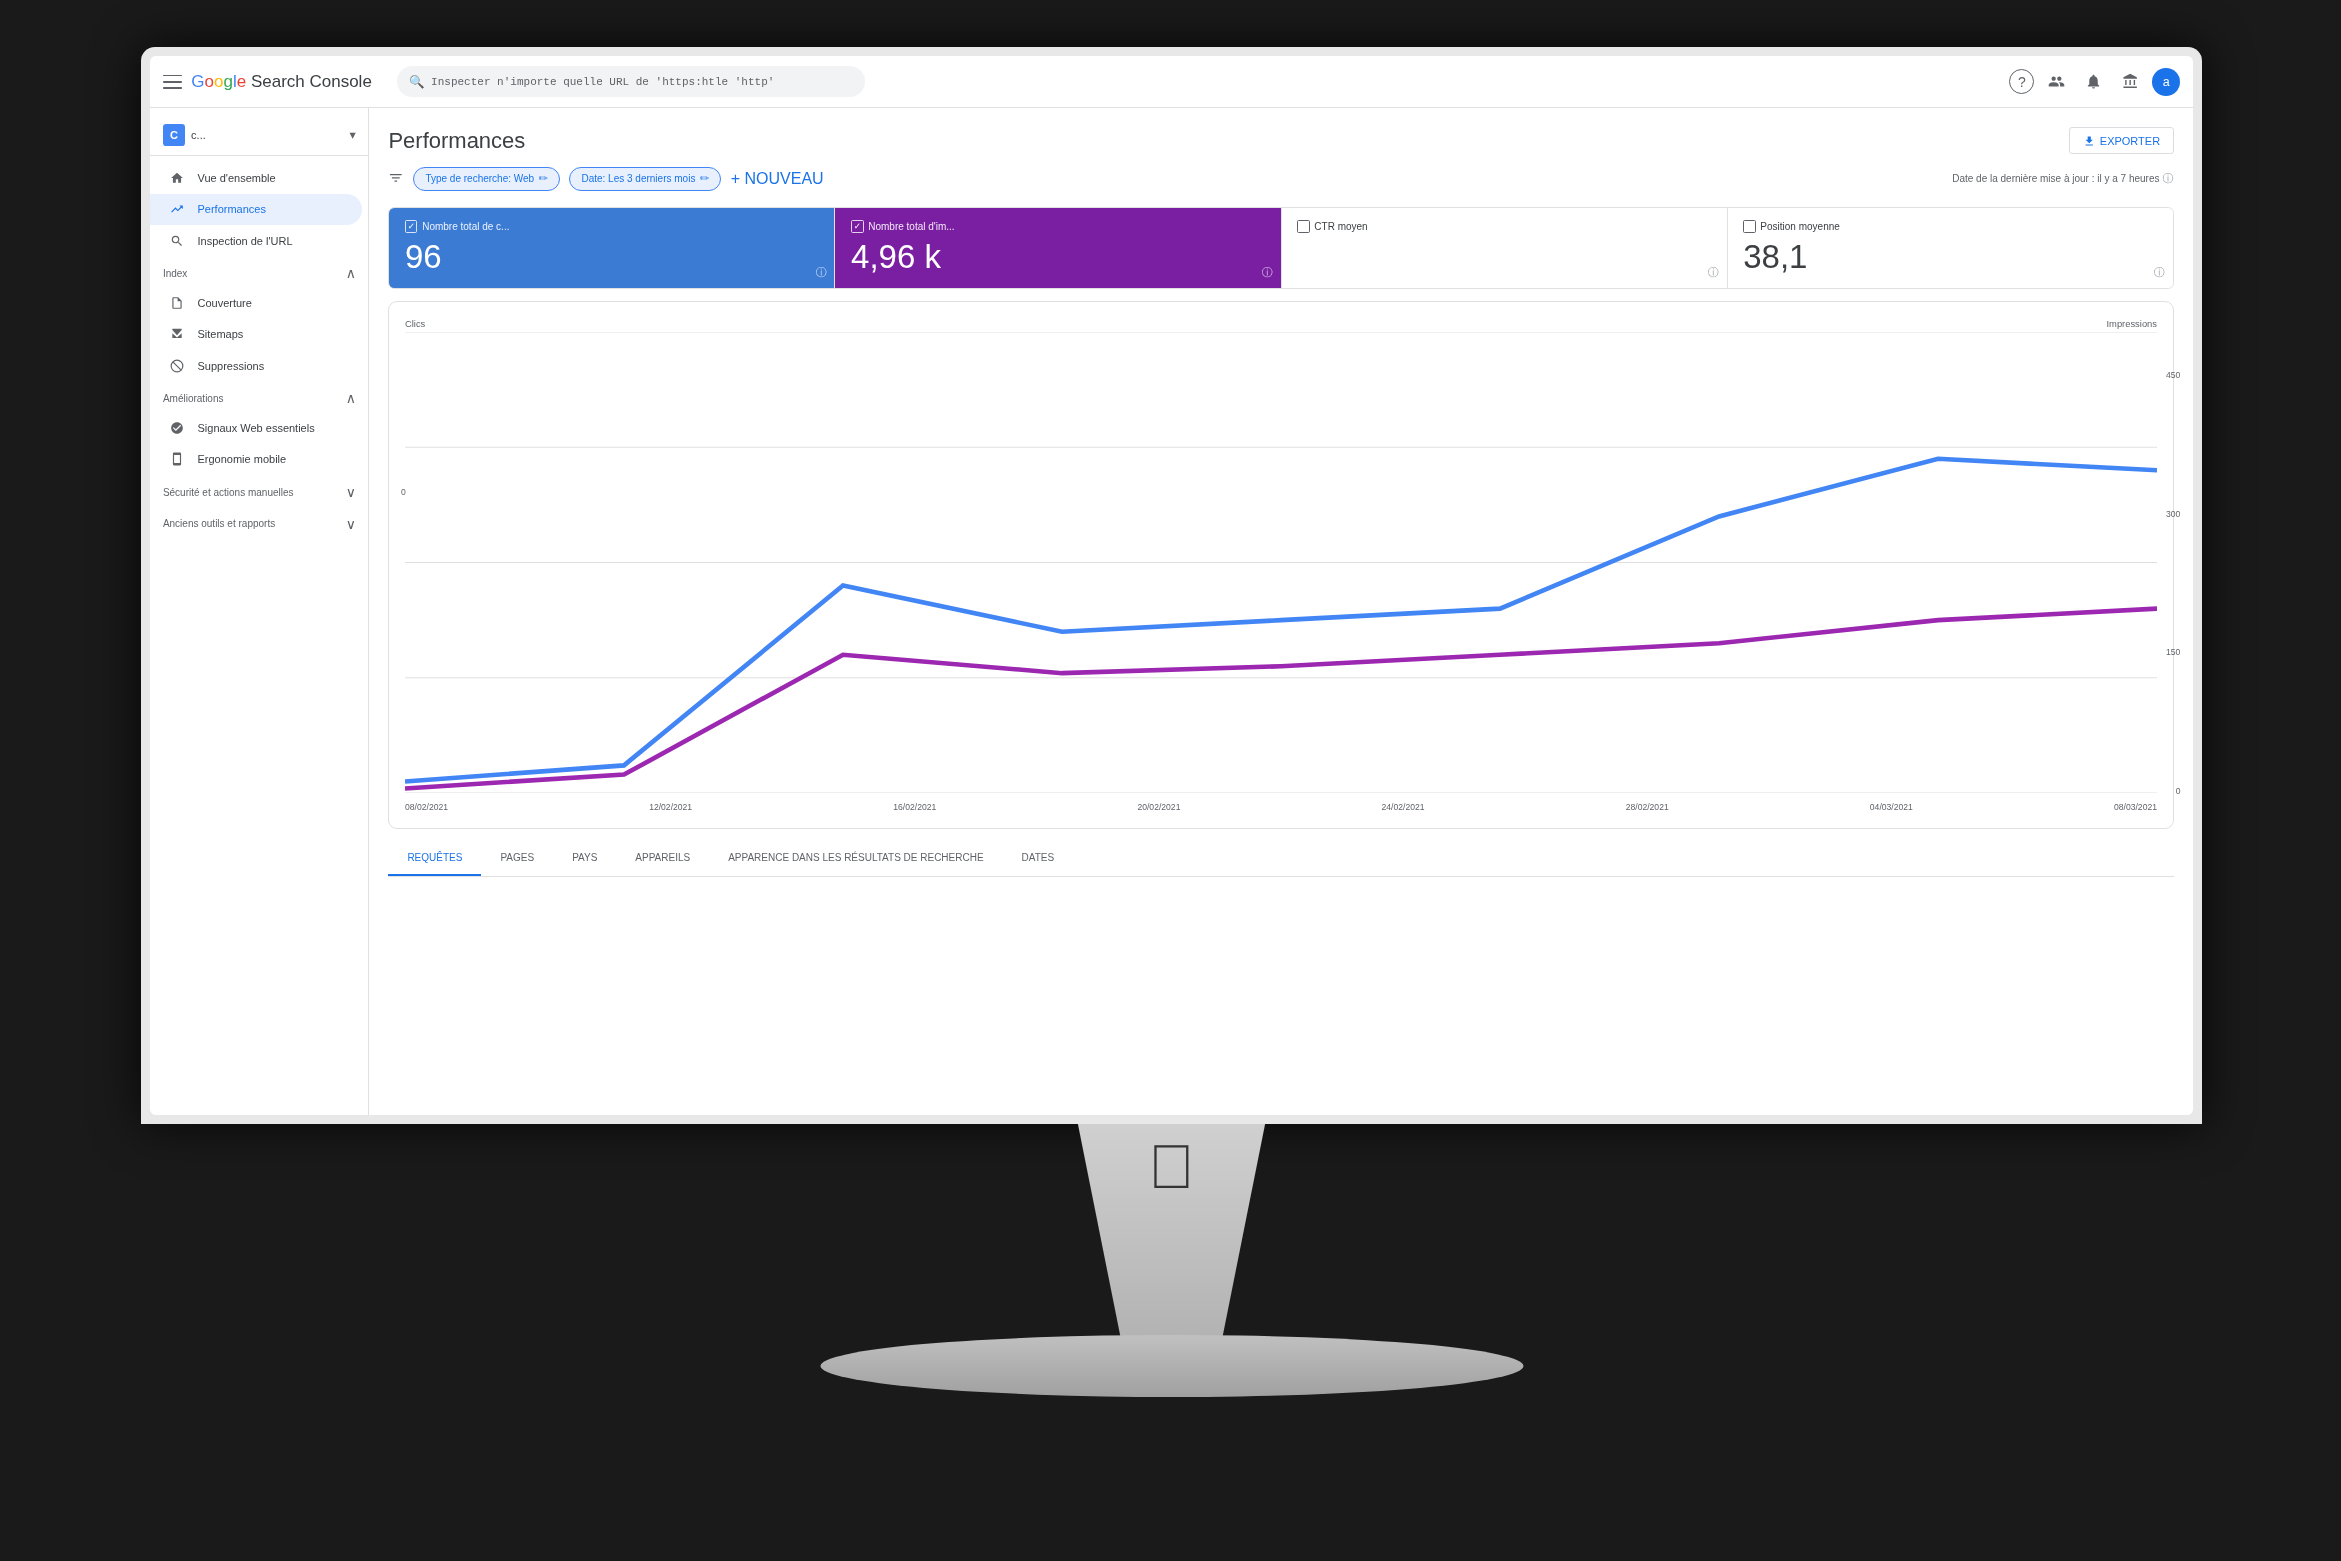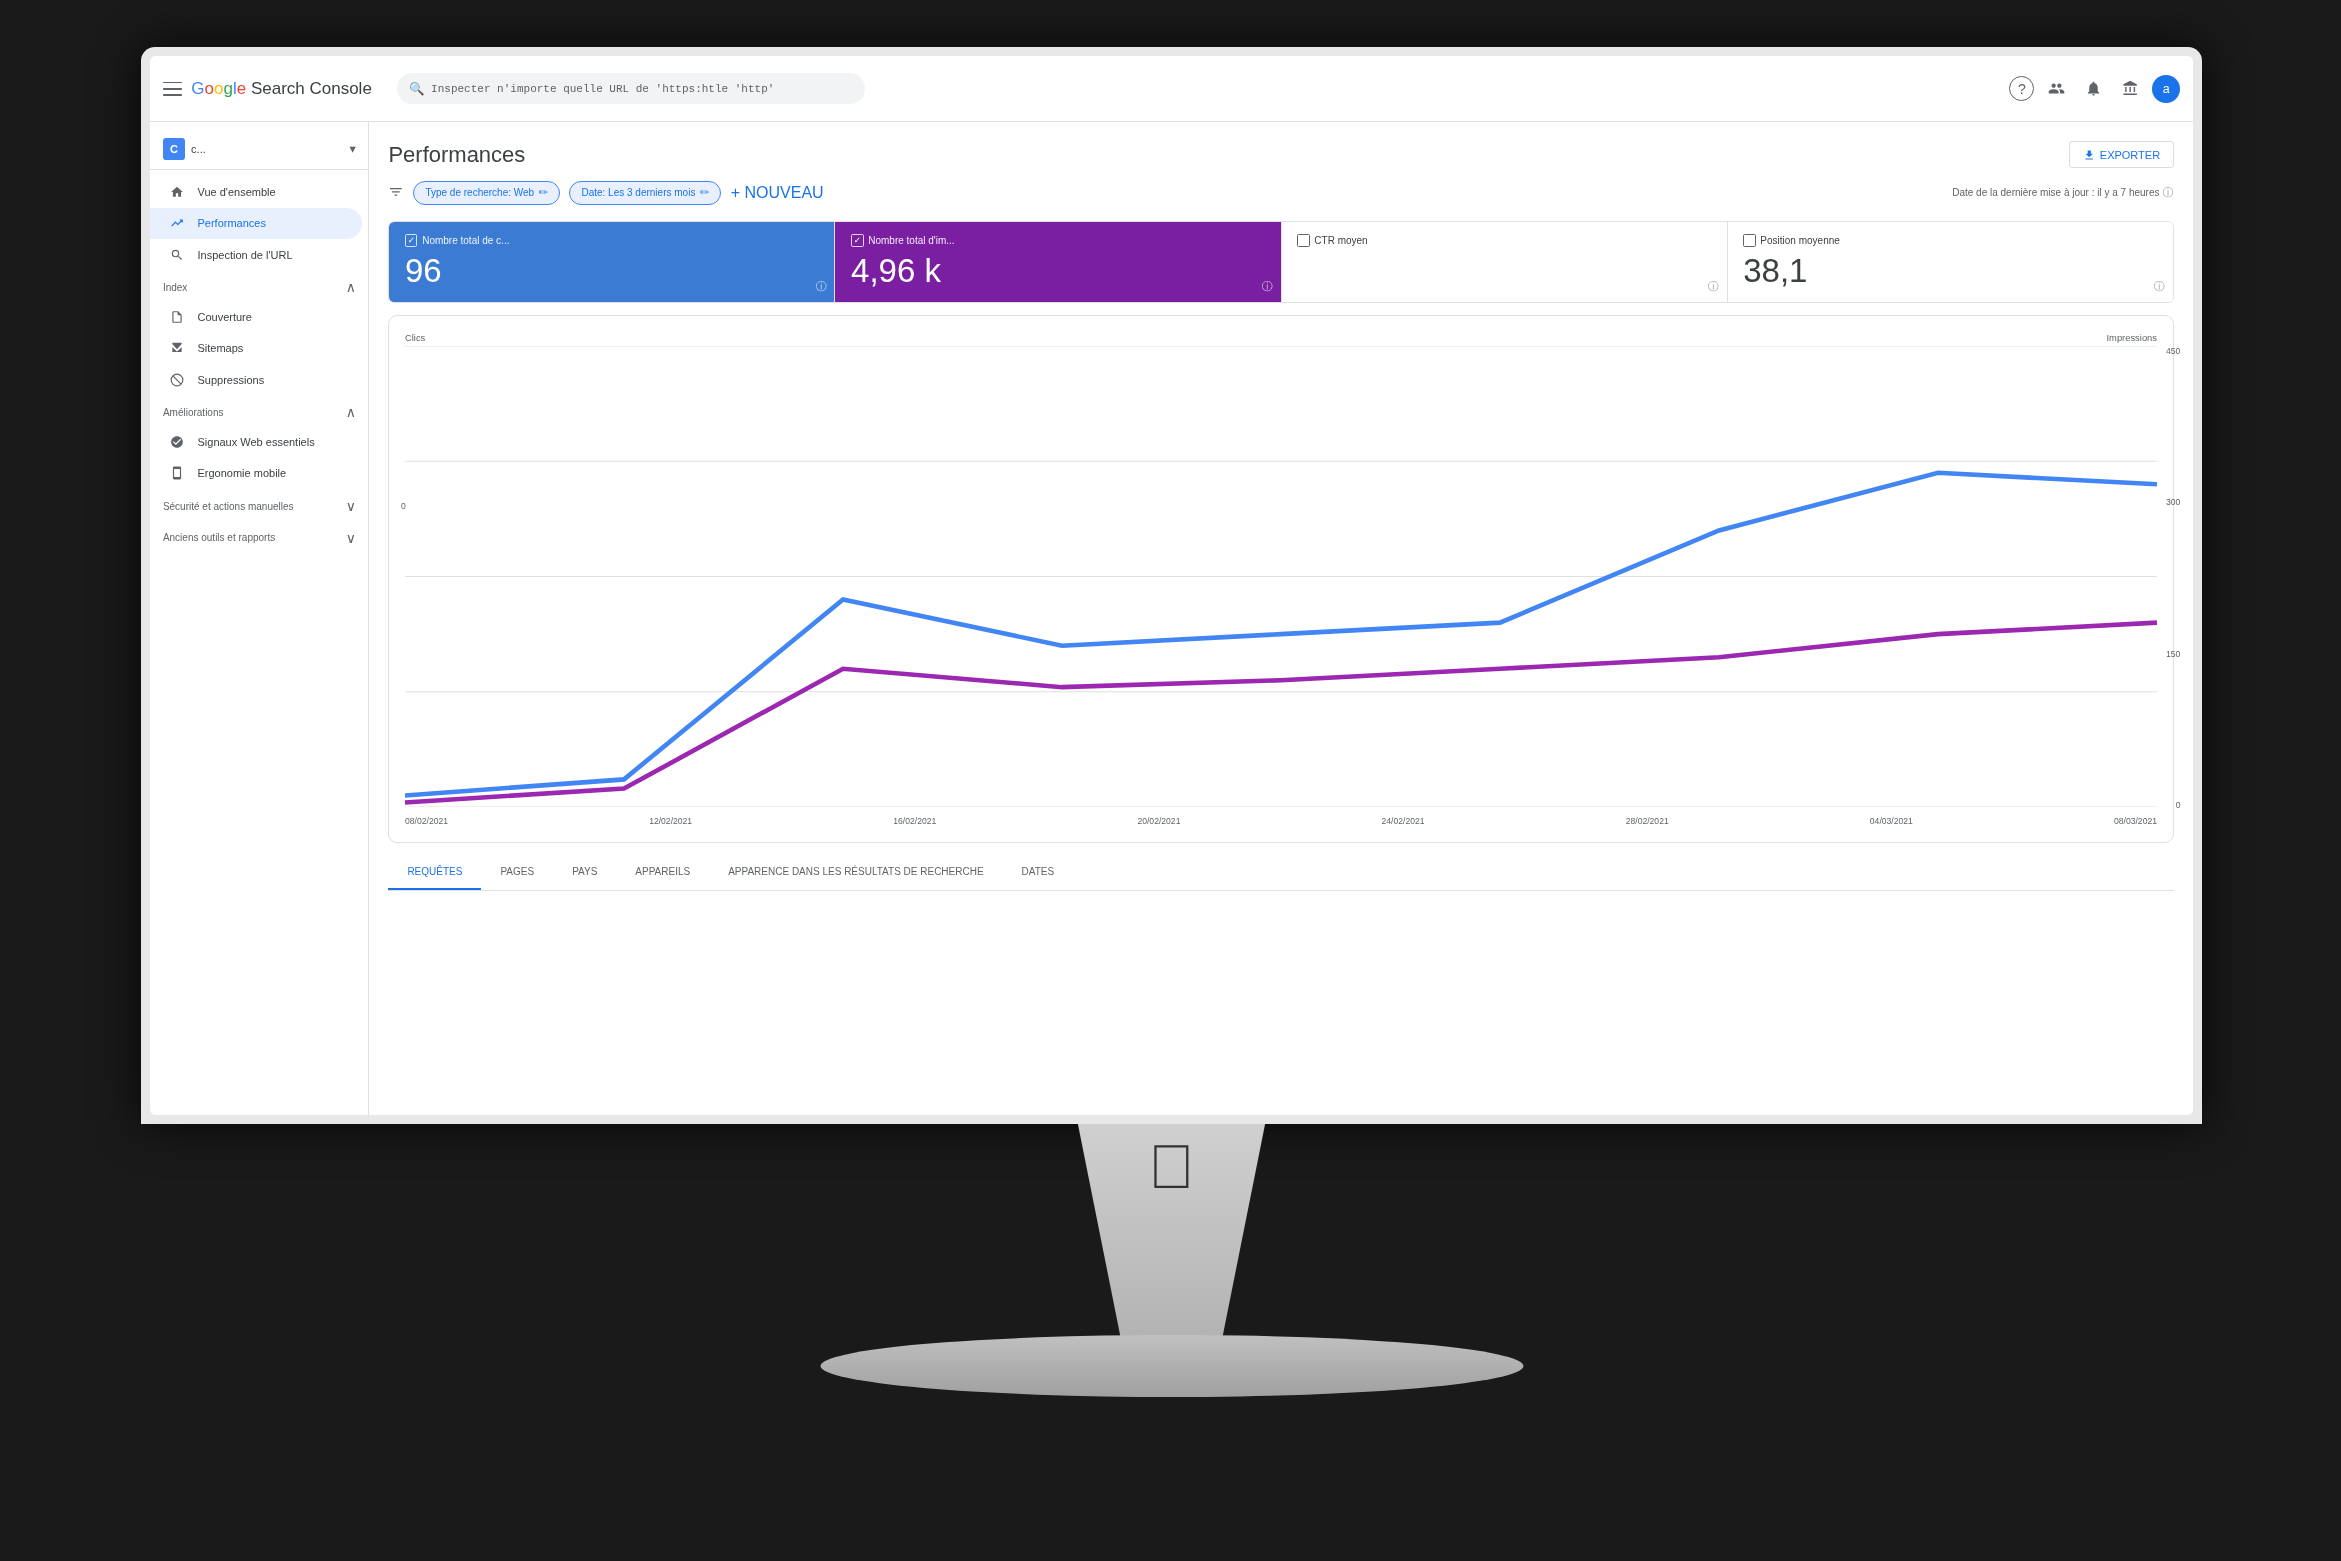--- a/index.html
+++ b/index.html
@@ -78,21 +78,21 @@
     .gsc-container {
       width: 100%;
       height: 100%;
       display: flex;
       flex-direction: column;
       background: #fff;
     }
 
     
     .top-nav {
-      height: 66px;
+      height: 52px;
       background: #fff;
       border-bottom: 0.8px solid #e0e0e0;
       display: flex;
       align-items: center;
       padding: 0 12.5px;
       gap: 9.4px;
       flex-shrink: 0;
       box-shadow: 0 0.8px 2.3px rgba(0,0,0,0.1);
     }
 
@@ -764,21 +764,21 @@
                   <line x1="0" y1="150" x2="760" y2="150" stroke="#e0e0e0" stroke-width="0.5"></line>
                   <line x1="0" y1="200" x2="760" y2="200" stroke="#e0e0e0" stroke-width="0.5"></line>
 
                   <polyline fill="none" stroke="#4285f4" stroke-width="2" points="0,195 95,188 190,110 285,130 380,125 475,120 570,80 665,55 760,60"></polyline>
 
                   <polyline fill="none" stroke="#9c27b0" stroke-width="2" points="0,198 95,192 190,140 285,148 380,145 475,140 570,135 665,125 760,120"></polyline>
                 </svg>
 
                 
                 <div style="position:absolute;right:-23.4px;top:0;height:100%;display:flex;flex-direction:column;justify-content:space-between;text-align:right;">
-                  <span style="font-size:8.6px;color:#5f6368;">450</span>
+                  <span style="font-size:8.6px;color:#5f6368;margin-top:38px;">450</span>
                   <span style="font-size:8.6px;color:#5f6368;">300</span>
                   <span style="font-size:8.6px;color:#5f6368;">150</span>
                   <span style="font-size:8.6px;color:#5f6368;">0</span>
                 </div>
 
                 
                 <div style="position:absolute;left:-3.9px;top:152px;text-align:left;">
                   <span style="font-size:8.6px;color:#5f6368;">0</span>
                 </div>
               </div>

